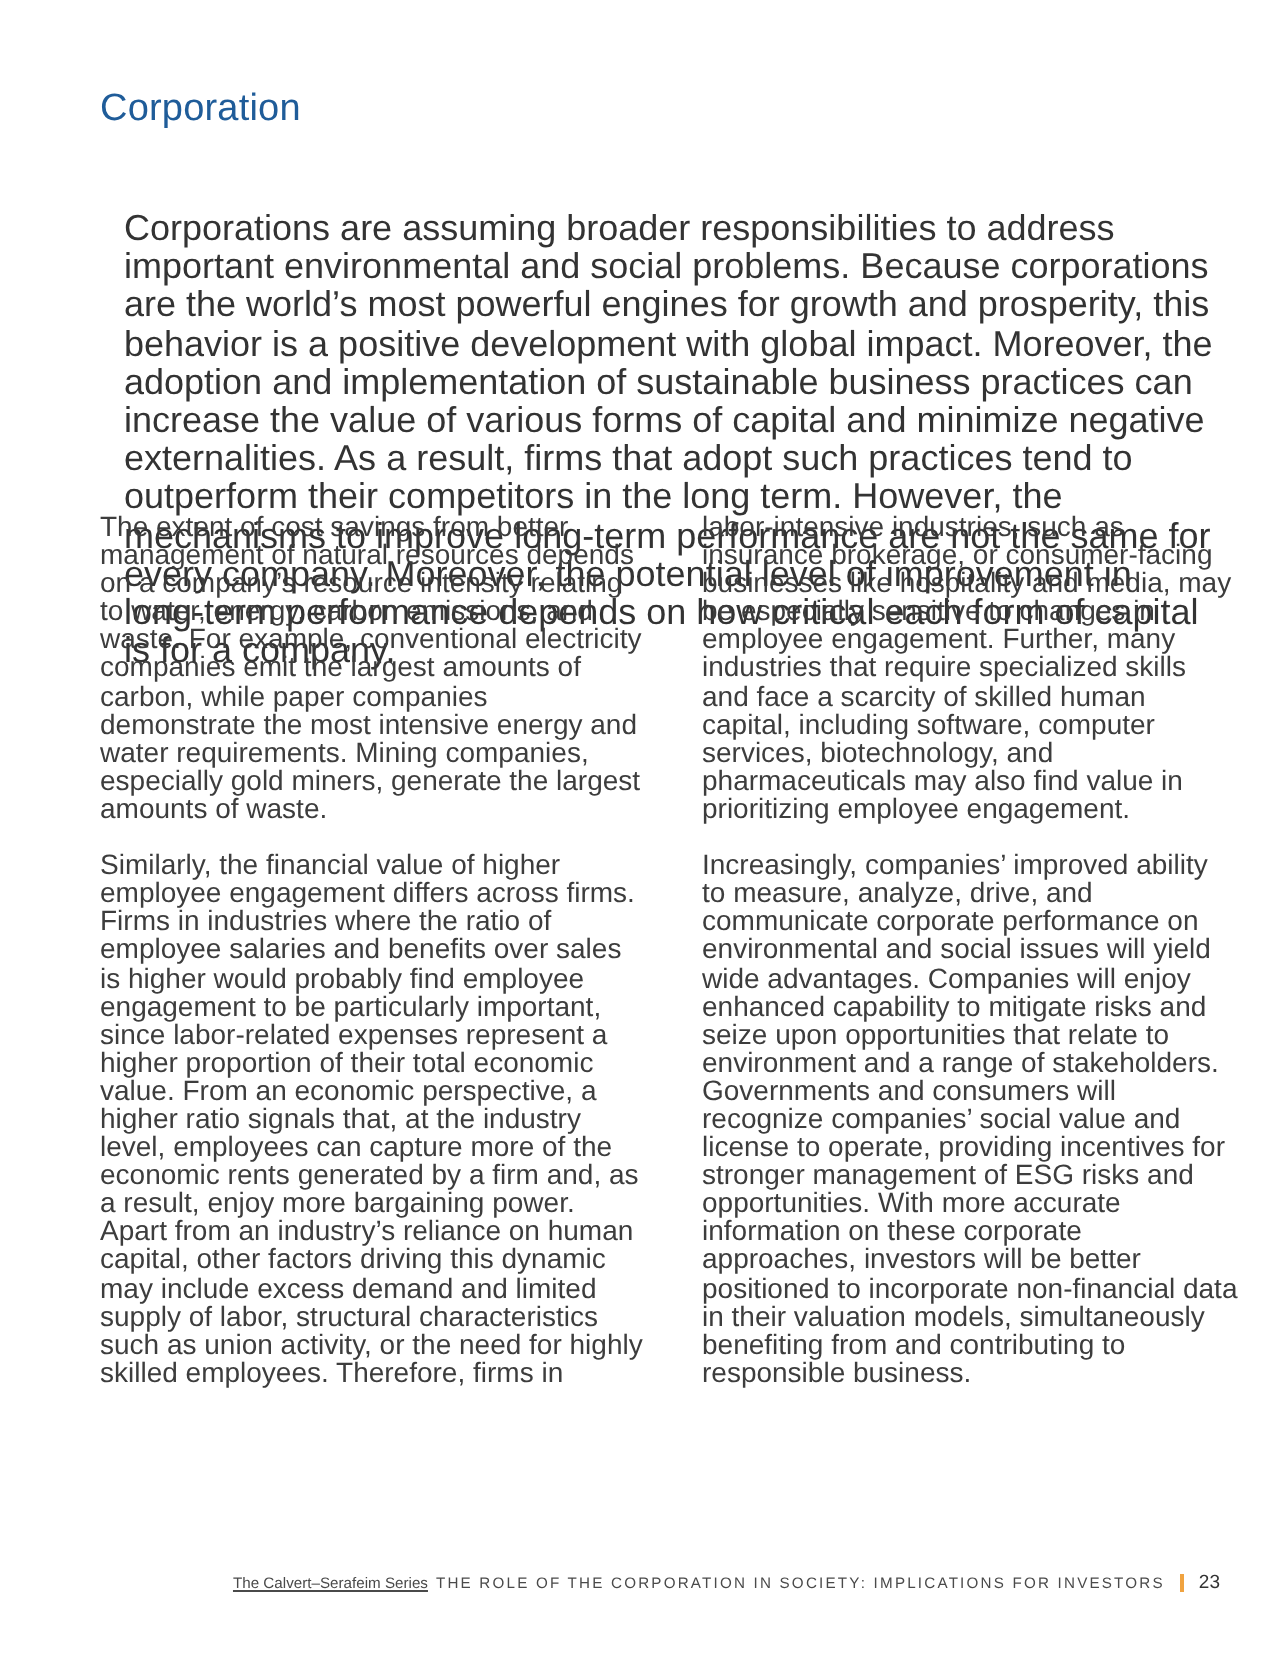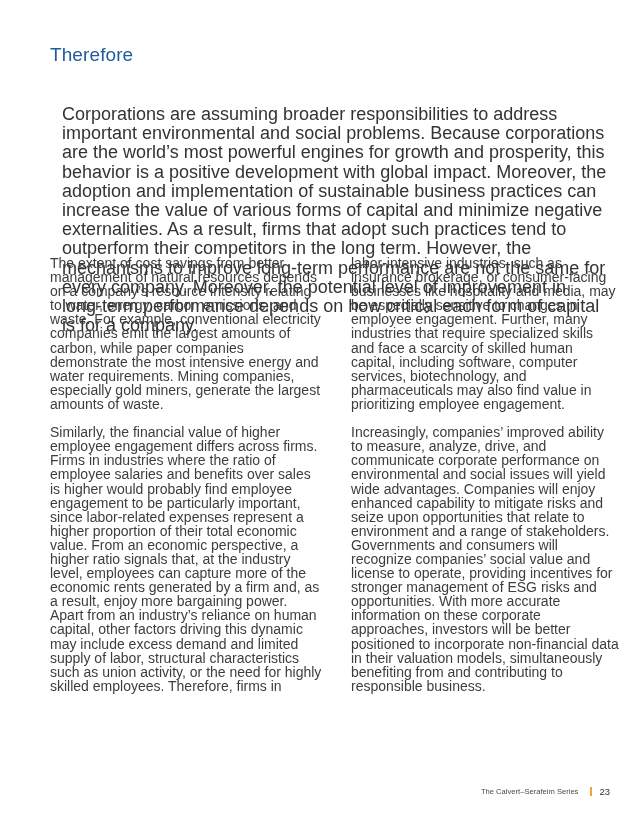--- a/index.html
+++ b/index.html
@@ -54,20 +54,21 @@
       top: 786px;
       font-size: 8px;
       color: #4a4a4a;
       white-space: nowrap;
       display: flex;
       align-items: center;
     }
     .footer .series {
       font-size: 7.6px;
       margin-right: 4px;
+      text-decoration: underline;
     }
     .footer .doc-title {
       font-size: 7.6px;
       letter-spacing: 1.1px;
       text-transform: uppercase;
     }
     .footer .sep {
       display: inline-block;
       width: 2px;
       height: 9px;
@@ -75,31 +76,32 @@
       margin: 0 7px 0 8px;
     }
     .footer .page-number {
       font-size: 9.5px;
       color: #333;
     }
   </style>
 </head>
 <body>
 
-<h1 class="page-title">Therefore</h1>
+<h1 class="page-title">Corporation</h1>
 
 <p class="lead">Corporations are assuming broader responsibilities to address important environmental and social problems. Because corporations are the world’s most powerful engines for growth and prosperity, this behavior is a positive development with global impact. Moreover, the adoption and implementation of sustainable business practices can increase the value of various forms of capital and minimize negative externalities. As a result, firms that adopt such practices tend to outperform their competitors in the long term. However, the mechanisms to improve long-term performance are not the same for every company. Moreover, the potential level of improvement in long-term performance depends on how critical each form of capital is for a company.</p>
 
 <div class="col col-left">
   <p>The extent of cost savings from better management of natural resources depends on a company’s resource intensity relating to water, energy, carbon emissions, and waste. For example, conventional electricity companies emit the largest amounts of carbon, while paper companies demonstrate the most intensive energy and water requirements. Mining companies, especially gold miners, generate the largest amounts of waste.</p>
   <p>Similarly, the financial value of higher employee engagement differs across firms. Firms in industries where the ratio of employee salaries and benefits over sales is higher would probably find employee engagement to be particularly important, since labor-related expenses represent a higher proportion of their total economic value. From an economic perspective, a higher ratio signals that, at the industry level, employees can capture more of the economic rents generated by a firm and, as a result, enjoy more bargaining power. Apart from an industry’s reliance on human capital, other factors driving this dynamic may include excess demand and limited supply of labor, structural characteristics such as union activity, or the need for highly skilled employees. Therefore, firms in</p>
 </div>
 
 <div class="col col-right">
   <p>labor-intensive industries, such as insurance brokerage, or consumer-facing businesses like hospitality and media, may be especially sensitive to changes in employee engagement. Further, many industries that require specialized skills and face a scarcity of skilled human capital, including software, computer services, biotechnology, and pharmaceuticals may also find value in prioritizing employee engagement.</p>
   <p>Increasingly, companies’ improved ability to measure, analyze, drive, and communicate corporate performance on environmental and social issues will yield wide advantages. Companies will enjoy enhanced capability to mitigate risks and seize upon opportunities that relate to environment and a range of stakeholders. Governments and consumers will recognize companies’ social value and license to operate, providing incentives for stronger management of ESG risks and opportunities. With more accurate information on these corporate approaches, investors will be better positioned to incorporate non-financial data in their valuation models, simultaneously benefiting from and contributing to responsible business.</p>
 </div>
 
 <div class="footer">
   <span class="series">The Calvert–Serafeim Series</span>
+  <span class="doc-title">The Role of the Corporation in Society: Implications for Investors</span>
   <span class="sep"></span>
   <span class="page-number">23</span>
 </div>
 
 </body></html>

